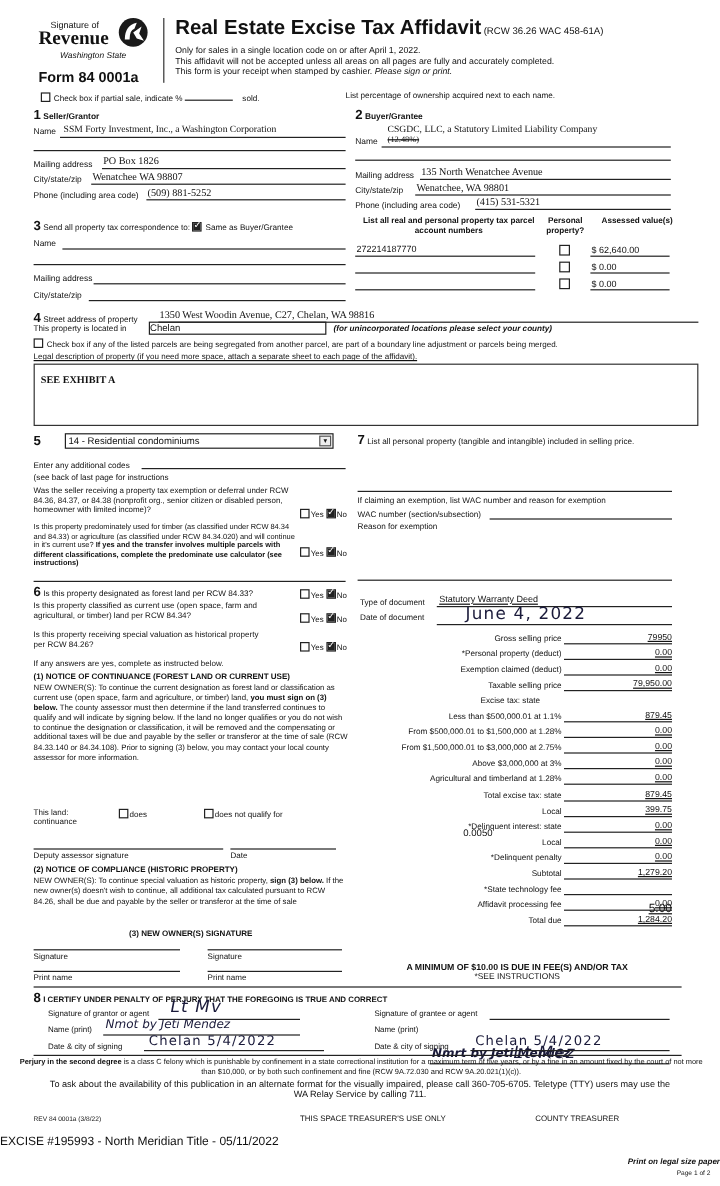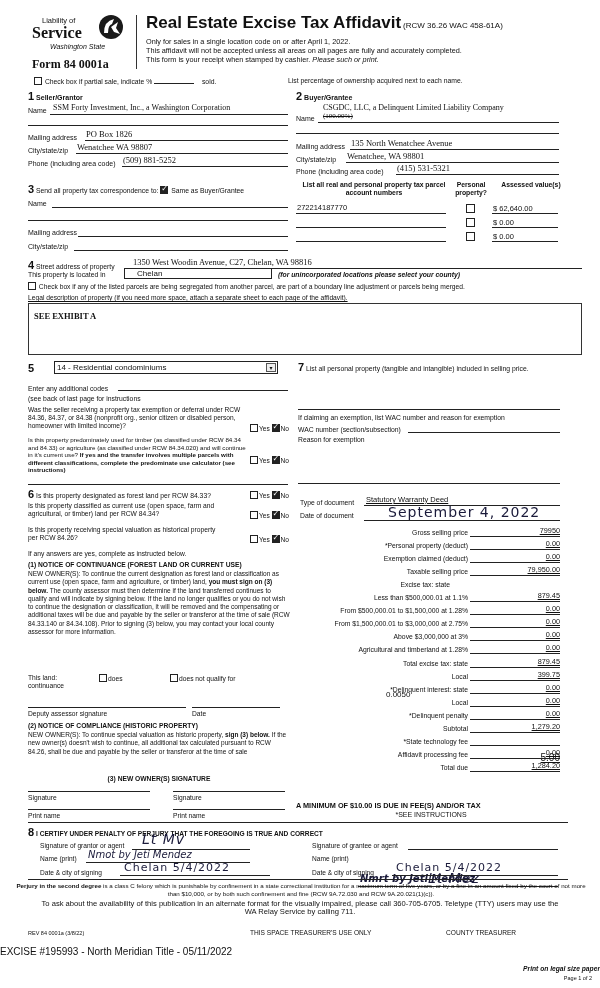--- a/index.html
+++ b/index.html
@@ -14,40 +14,40 @@
   .cb.checked::after { content: ""; position: absolute; left: 0; top: 0; right: 0; bottom: 0; background: #222; }
   .cb.checked::before { content: "✓"; position: absolute; left: 0px; top: -3px; font-size: 8px; color: #fff; z-index: 2; }
   .sec-num { font-size: 11px; font-weight: bold; }
   .bold { font-weight: bold; }
   .right-lbl { position: absolute; text-align: right; font-size: 6.8px; }
 </style>
 </head>
 <body>
 
 <div class="abs" style="left:18px;top:12px;width:110px;height:44px;">
-  <div class="abs" style="left:24px;top:4px;font-size:7.5px;">Liability of</div>
-  <div class="abs" style="left:14px;top:11px;font-size:16px;font-weight:bold;font-family:'Liberation Serif',serif;">Service</div>
+  <div class="abs" style="left:24px;top:4px;font-size:7.5px;">Signature of</div>
+  <div class="abs" style="left:14px;top:11px;font-size:16px;font-weight:bold;font-family:'Liberation Serif',serif;">Revenue</div>
   <div class="abs" style="left:32px;top:31px;font-size:7px;font-style:italic;">Washington State</div>
   <svg class="abs" style="left:80px;top:1px;" width="26" height="28" viewBox="0 0 26 28">
     <circle cx="13" cy="14" r="12" fill="#1a1a1a"></circle>
     <path d="M6 20 Q6 8 16 6 L14 11 Q10 12 10 20 Z" fill="#fff"></path>
     <path d="M13 14 L20 9 L18 15 L22 21 L16 19 Z" fill="#fff"></path>
   </svg>
 </div>
-<div class="abs" style="left:32px;top:57px;font-size:12px;font-weight:bold;font-family:Liberation Serif, serif;">Form 84 0001a</div>
+<div class="abs" style="left:32px;top:57px;font-size:12px;font-weight:bold;">Form 84 0001a</div>
 <div class="abs" style="left:136px;top:15px;width:1px;height:54px;background:#333;"></div>
 <div class="abs" style="left:146px;top:13px;white-space:nowrap;">
   <span style="font-size:17px;font-weight:bold;">Real Estate Excise Tax Affidavit</span>
   <span style="font-size:8px;">(RCW 36.26 WAC 458-61A)</span>
 </div>
 <div class="abs" style="left:146px;top:38px;font-size:7.3px;">Only for sales in a single location code on or after April 1, 2022.</div>
 <div class="abs" style="left:146px;top:47px;font-size:7.3px;">This affidavit will not be accepted unless all areas on all pages are fully and accurately completed.</div>
 <div class="abs" style="left:146px;top:56px;font-size:7.3px;">
   <span>This form is your receipt when stamped by cashier.</span>
-  <i>Please such or print.</i>
+  <i>Please sign or print.</i>
 </div>
 
 <div class="abs" style="left:34px;top:77px;font-size:6.8px;white-space:nowrap;">
   <span class="cb"></span>
   <span>Check box if partial sale, indicate %</span>
   <span style="display:inline-block;width:40px;border-bottom:1px solid #222;"></span>
   <span style="margin-left:6px;">sold.</span>
 </div>
 <div class="abs" style="left:288px;top:77px;font-size:6.8px;">List percentage of ownership acquired next to each name.</div>
 
@@ -86,22 +86,22 @@
 <div class="abs line" style="left:78px;top:226px;width:210px;height:11px;"></div>
 <div class="abs" style="left:28px;top:243px;">City/state/zip</div>
 <div class="abs line" style="left:74px;top:240px;width:214px;height:11px;"></div>
 
 <div class="abs" style="left:296px;top:90px;white-space:nowrap;">
   <span class="sec-num">2</span>
   <span class="bold" style="font-size:7px;">Buyer/Grantee</span>
 </div>
 <div class="abs" style="left:296px;top:115px;">Name</div>
 <div class="abs line" style="left:318px;top:103px;width:241px;height:20px;">
-  <span class="fill" style="left:5px;top:0px;font-size:8px;white-space:nowrap;">CSGDC, LLC, a Delinquent Limited Liability Company</span>
-  <span class="fill" style="left:5px;top:9px;font-size:7px;text-decoration:line-through;">(100.00%)</span>
+  <span class="fill" style="left:5px;top:0px;font-size:8px;white-space:nowrap;">CSGDC, LLC, a Statutory Limited Liability Company</span>
+  <span class="fill" style="left:5px;top:9px;font-size:7px;text-decoration:line-through;">(12.48%)</span>
 </div>
 <div class="abs line" style="left:296px;top:126px;width:263px;height:8px;"></div>
 <div class="abs" style="left:296px;top:143px;">Mailing address</div>
 <div class="abs line" style="left:350px;top:139px;width:209px;height:11px;">
   <span class="fill" style="left:1px;top:-1px;">135 North Wenatchee Avenue</span>
 </div>
 <div class="abs" style="left:296px;top:156px;">City/state/zip</div>
 <div class="abs line" style="left:346px;top:152px;width:213px;height:11px;">
   <span class="fill" style="left:1px;top:-1px;">Wenatchee, WA 98801</span>
 </div>
@@ -143,21 +143,21 @@
 </div>
 
 <div class="abs" style="left:28px;top:259px;white-space:nowrap;font-size:6.8px;">
   <span class="sec-num">4</span>
   <span>Street address of property</span>
 </div>
 <div class="abs line" style="left:132px;top:258px;width:450px;height:11px;">
   <span class="fill" style="left:1px;top:-1px;">1350 West Woodin Avenue, C27, Chelan, WA 98816</span>
 </div>
 <div class="abs" style="left:28px;top:271px;font-size:6.8px;">This property is located in</div>
-<div class="abs" style="left:124px;top:268px;width:148px;height:11px;border:1px solid #222;padding-left:12px;font-size:8px;line-height:10px;">
+<div class="abs" style="left:124px;top:268px;width:148px;height:11px;border:1px solid #222;padding-left:0;font-size:8px;line-height:10px;">
   <span>Chelan</span>
 </div>
 <div class="abs" style="left:278px;top:271px;font-size:6.8px;font-style:italic;font-weight:bold;">(for unincorporated locations please select your county)</div>
 <div class="abs" style="left:28px;top:282px;white-space:nowrap;font-size:6.7px;">
   <span class="cb"></span>
   <span>Check box if any of the listed parcels are being segregated from another parcel, are part of a boundary line adjustment or parcels being merged.</span>
 </div>
 <div class="abs" style="left:28px;top:294px;font-size:6.7px;text-decoration:underline;">Legal description of property (if you need more space, attach a separate sheet to each page of the affidavit).</div>
 <div class="abs" style="left:28px;top:303px;width:554px;height:52px;border:1px solid #333;">
   <span class="serif bold" style="position:absolute;left:5px;top:7px;font-size:8.5px;">SEE EXHIBIT A</span>
@@ -249,21 +249,21 @@
 <div class="abs line" style="left:408px;top:425px;width:152px;height:8px;"></div>
 <div class="abs" style="left:298px;top:436px;font-size:6.8px;">Reason for exemption</div>
 <div class="abs line" style="left:298px;top:476px;width:262px;height:8px;"></div>
 
 <div class="abs" style="left:300px;top:499px;font-size:6.8px;">Type of document</div>
 <div class="abs line" style="left:364px;top:495px;width:196px;height:11px;">
   <span class="abs" style="left:2px;top:0;font-size:7.5px;text-decoration:underline;">Statutory Warranty Deed</span>
 </div>
 <div class="abs" style="left:300px;top:512px;font-size:6.8px;">Date of document</div>
 <div class="abs line" style="left:364px;top:504px;width:196px;height:17px;">
-  <span class="abs hand" style="left:24px;top:0;font-size:14px;font-style:normal;">September 4, 2022</span>
+  <span class="abs hand" style="left:24px;top:0;font-size:14px;font-style:normal;">June 4, 2022</span>
 </div>
 
 <div id="tax-calc">
     <div class="abs" style="left: 296px; top: 527px; width: 266px; height: 12px;">
       <div class="right-lbl" style="right: 94px; top: 2px; white-space: nowrap;">Gross selling price</div>
       <div class="abs line" style="left: 174px; top: 0px; width: 90px; height: 10px;">
         <span class="abs" style="right: 0px; top: 0px; font-size: 7.3px; text-decoration: underline;">79950</span>
       </div>
     </div>
     <div class="abs" style="left: 296px; top: 540px; width: 266px; height: 12px;">
@@ -366,21 +366,21 @@
       </div>
     </div>
     <div class="abs" style="left: 296px; top: 762px; width: 266px; height: 12px;">
       <div class="right-lbl" style="right: 94px; top: 2px; white-space: nowrap;">Total due</div>
       <div class="abs line" style="left: 174px; top: 0px; width: 90px; height: 10px;">
         <span class="abs" style="right: 0px; top: 0px; font-size: 7.3px; text-decoration: underline;">1,284.20</span>
       </div>
     </div>
   </div>
 <div class="abs" style="left:386px;top:690px;font-size:8px;">0.0050</div>
-<div class="abs bold" style="left:296px;top:802px;width:270px;text-align:left;font-size:7.3px;">A MINIMUM OF $10.00 IS DUE IN FEE(S) AND/OR TAX</div>
+<div class="abs bold" style="left:296px;top:802px;width:270px;text-align:center;font-size:7.3px;">A MINIMUM OF $10.00 IS DUE IN FEE(S) AND/OR TAX</div>
 <div class="abs" style="left:296px;top:811px;width:270px;text-align:center;font-size:7px;">*SEE INSTRUCTIONS</div>
 <div class="abs" style="left:28px;top:822px;width:540px;height:1px;background:#222;"></div>
 
 <div class="abs" style="left:28px;top:826px;white-space:nowrap;font-size:6.6px;">
   <span class="sec-num">8</span>
   <span class="bold">I CERTIFY UNDER PENALTY OF PERJURY THAT THE FOREGOING IS TRUE AND CORRECT</span>
 </div>
 <div class="abs" style="left:40px;top:842px;font-size:6.6px;">Signature of grantor or agent</div>
 <div class="abs line" style="left:132px;top:834px;width:118px;height:16px;">
     <span class="abs hand" style="left:10px;top:-3px;font-size:14px;">Lt Mv</span>

